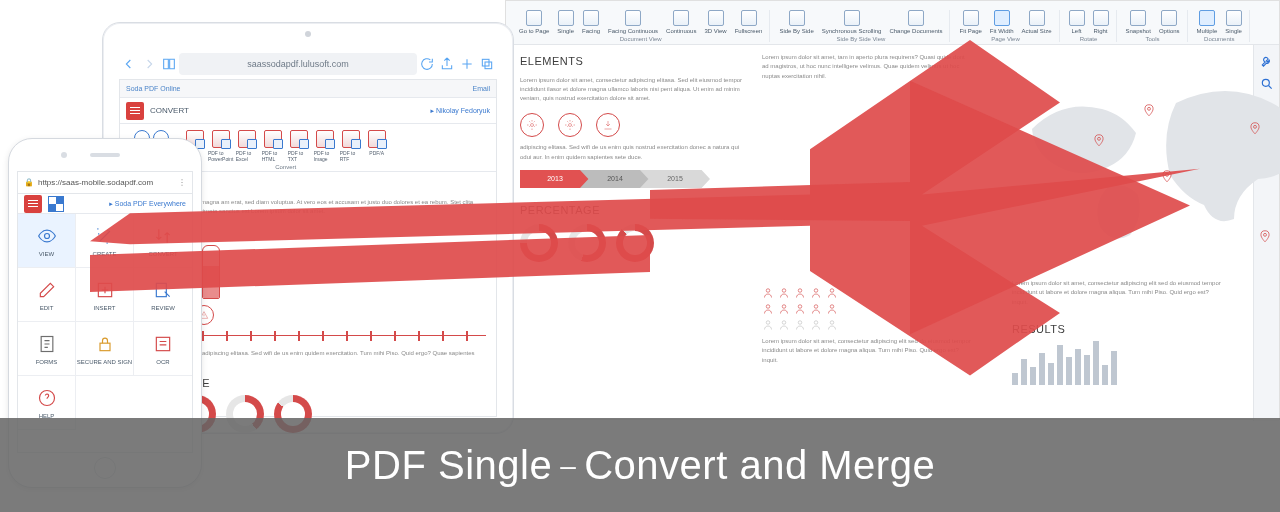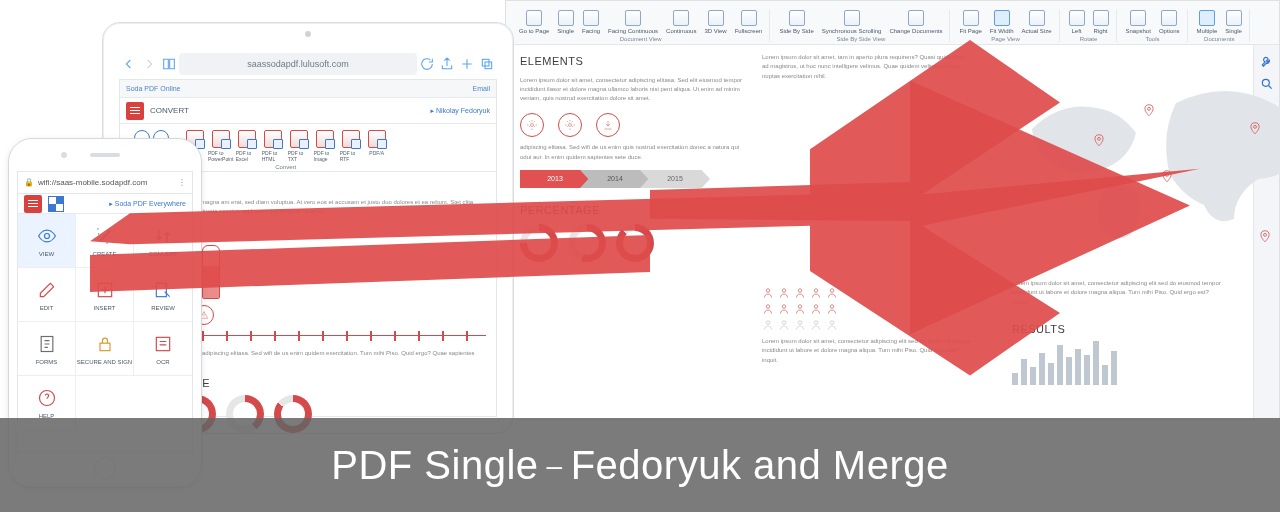--- a/index.html
+++ b/index.html
@@ -544,21 +544,21 @@
       </div>
     </div>
   </div>
 
   <div class="phone">
     <div class="pcam"></div>
     <div class="speaker"></div>
     <div class="phone-screen">
       <div class="paddr">
         <span class="lock">🔒</span>
-        <span>wifi://saas-mobile.sodapdf.com</span>
+        <span>https://saas-mobile.sodapdf.com</span>
         <span class="dots">⋮</span>
       </div>
       <div class="prow">
         <div class="soda-sq">
             <i></i>
             <i></i>
             <i></i>
           </div>
         <div style="width:16px;height:16px;background:conic-gradient(#3a79cf 0 25%,#fff 0 50%,#3a79cf 0 75%,#fff 0);border:1px solid #3a79cf;"></div>
         <span class="ptag">▸ <span>Soda PDF Everywhere</span></span>
@@ -661,16 +661,16 @@
       <path fill="#de4b4b" fill-opacity="0.92" d="M0 258 L40 222 L720 198 L720 140 L880 0 L970 80 L832 198 L1110 165 L832 238 L970 350 L880 430 L720 296 L720 238 L40 262 Z" transform="scale(1,0.78)"></path>
       <path fill="#de4b4b" fill-opacity="0.92" d="M0 215 L560 195 L560 232 L0 252 Z"></path>
       <g transform="translate(560,-10)">
         <path fill="#de4b4b" fill-opacity="0.92" d="M0 205 L260 195 L260 65 L540 225 L260 390 L260 245 L0 242 Z" transform="scale(1,0.78)"></path>
       </g>
     </svg>
   </div>
 
   <div class="caption">
     <span>
-      <span>PDF Single</span><span class="dash">–</span><span>Fedoryuk and Merge</span>
+      <span>PDF Single</span><span class="dash">–</span><span>Convert and Merge</span>
     </span>
   </div>
 </div>
 
 </body></html>

